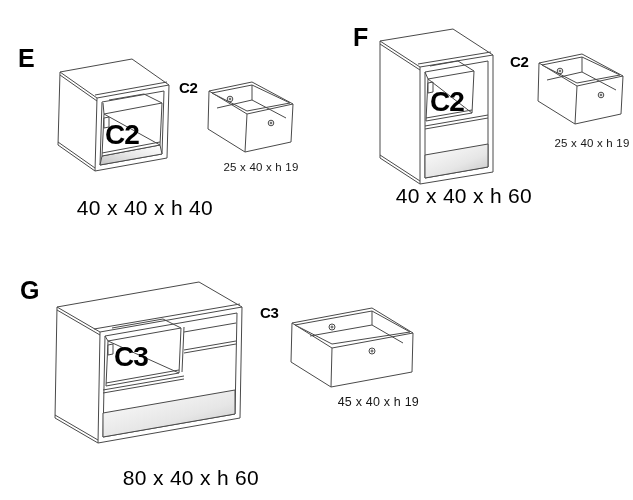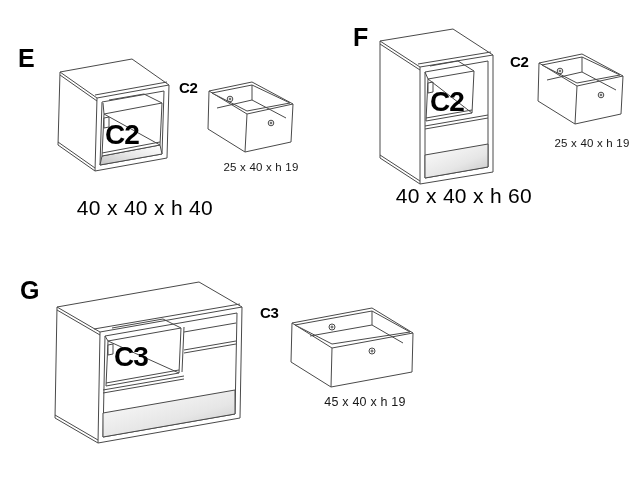--- a/index.html
+++ b/index.html
@@ -208,16 +208,17 @@
     <g>
       <circle cx="47" cy="29" r="3" class="line"></circle>
       <circle cx="47" cy="29" r="1" class="line"></circle>
     </g>
     <g>
       <circle cx="87" cy="53" r="3" class="line"></circle>
       <circle cx="87" cy="53" r="1" class="line"></circle>
     </g>
   </svg>
 
-  <div class="abs box-dims lg" style="left:300px; top:395px; width:130px;">45 x 40 x h 19</div>
-
+  <div class="abs box-dims lg" style="left:289px; top:395px; width:130px;text-align:right;">45 x 40 x h 19</div>
+
+  <div class="abs dims" style="left:99px; top:466px; width:160px;">80 x 40 x h 60</div>
 
 </div>
 
 </body></html>

